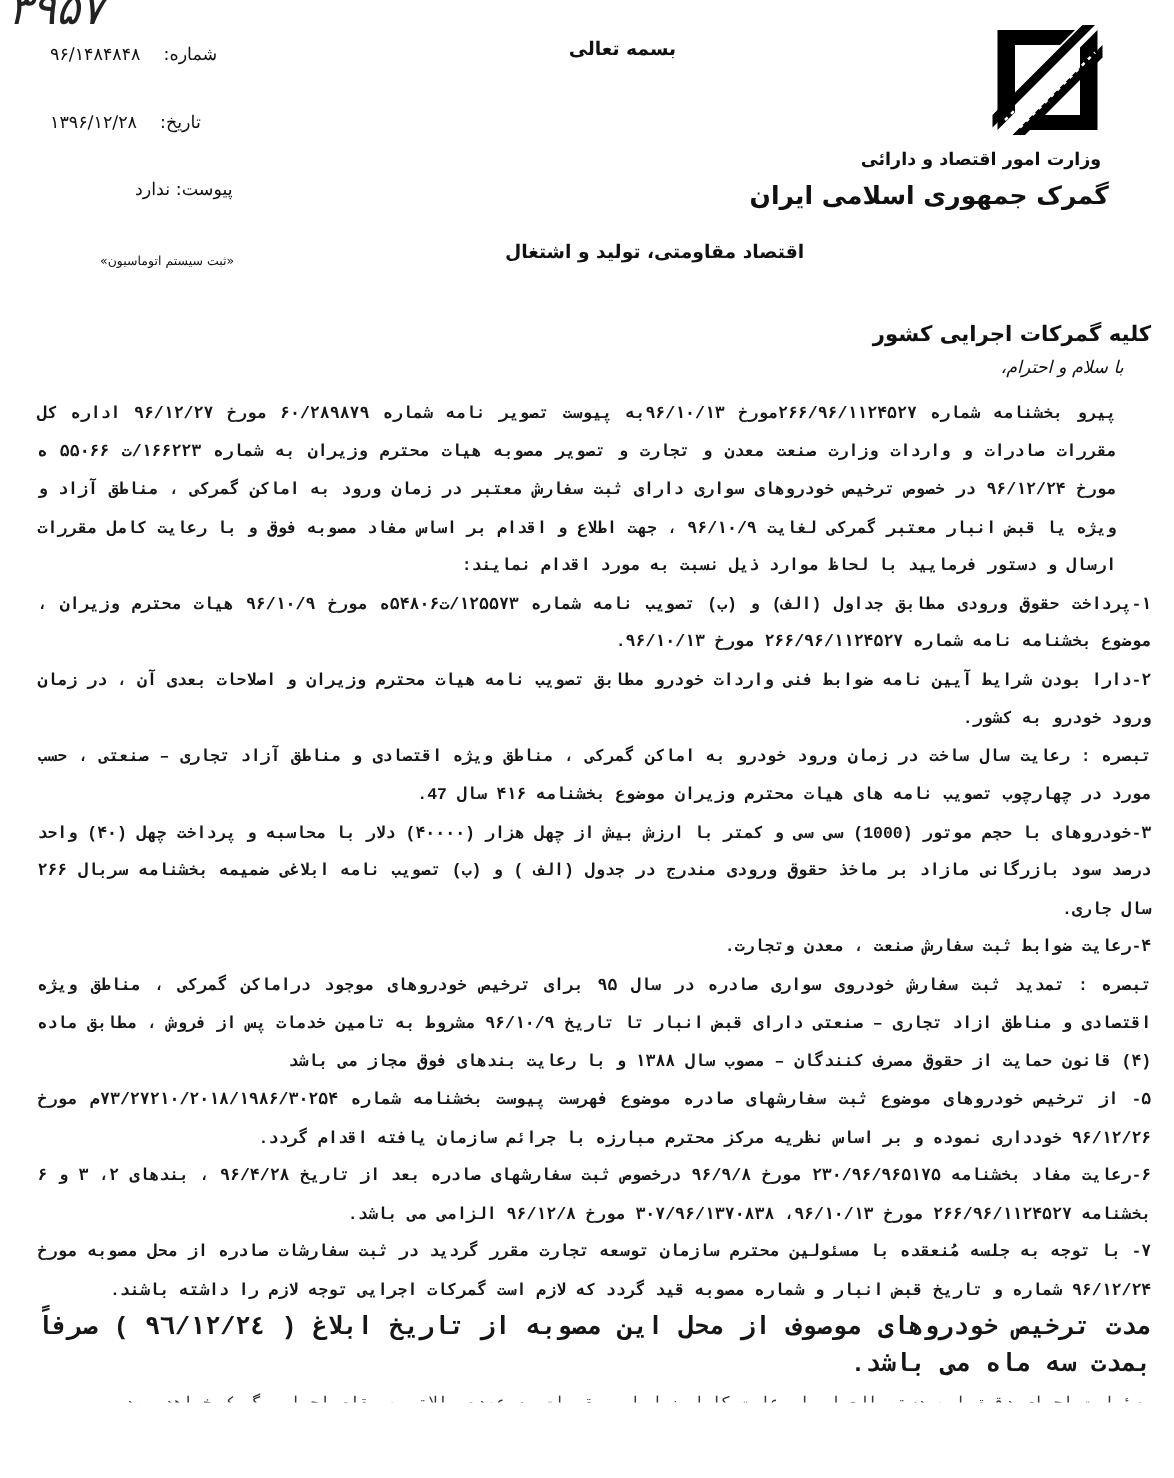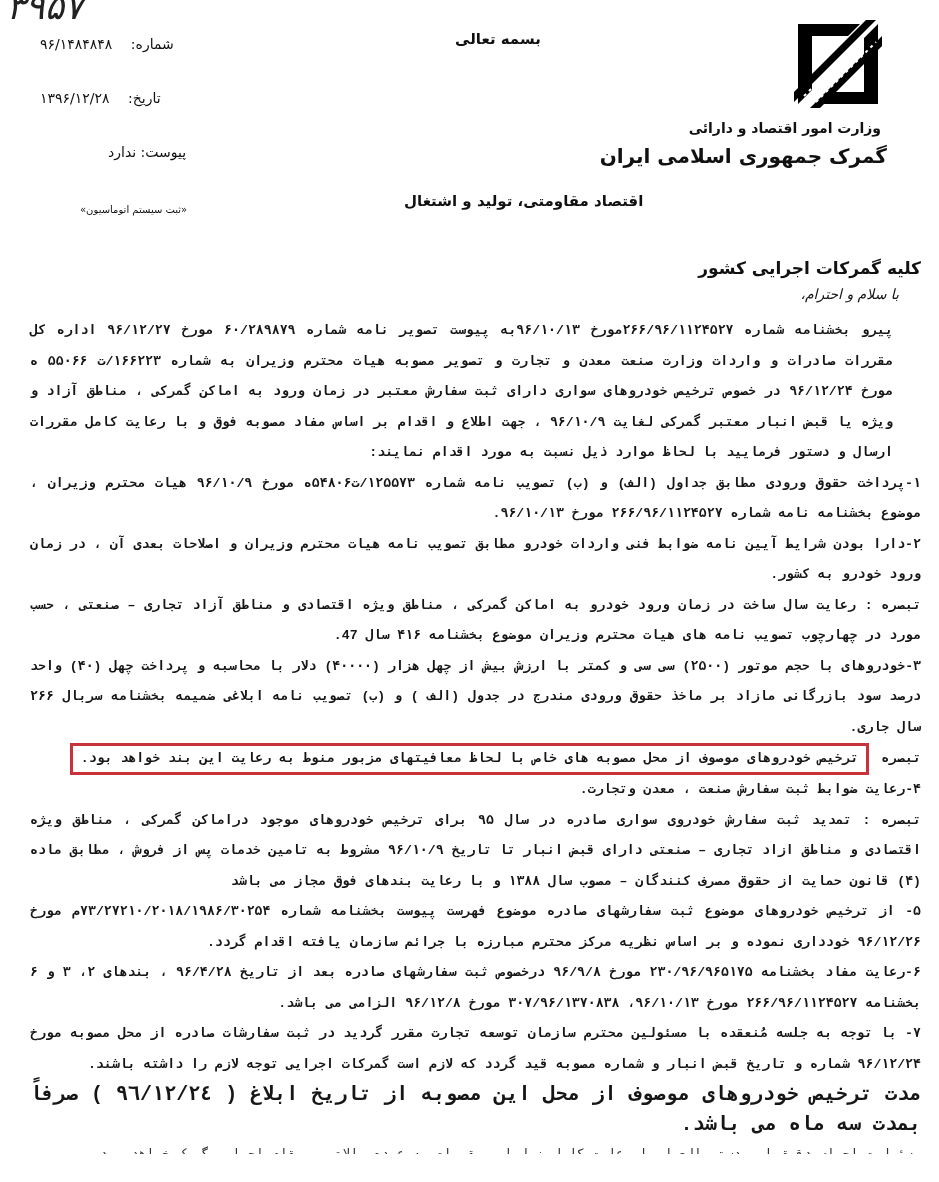--- a/index.html
+++ b/index.html
@@ -76,25 +76,21 @@
 <div class="abs slogan">اقتصاد مقاومتی، تولید و اشتغال</div>
 
 <div class="abs recipient">کلیه گمرکات اجرایی کشور</div>
 <div class="abs greeting">با سلام و احترام،</div>
 
 <div class="abs body-text">
   <p class="indent">پیرو بخشنامه شماره ۲۶۶/۹۶/۱۱۲۴۵۲۷مورخ ۹۶/۱۰/۱۳به پیوست تصویر نامه شماره ۶۰/۲۸۹۸۷۹ مورخ ۹۶/۱۲/۲۷ اداره کل مقررات صادرات و واردات وزارت صنعت معدن و تجارت و تصویر مصوبه هیات محترم وزیران به شماره ۱۶۶۲۲۳/ت ۵۵۰۶۶ ه مورخ ۹۶/۱۲/۲۴ در خصوص ترخیص خودروهای سواری دارای ثبت سفارش معتبر در زمان ورود به اماکن گمرکی ، مناطق آزاد و ویژه یا قبض انبار معتبر گمرکی لغایت ۹۶/۱۰/۹ ، جهت اطلاع و اقدام بر اساس مفاد مصوبه فوق و با رعایت کامل مقررات ارسال و دستور فرمایید با لحاظ موارد ذیل نسبت به مورد اقدام نمایند:</p>
   <p>۱-پرداخت حقوق ورودی مطابق جداول (الف) و (ب) تصویب نامه شماره ۱۲۵۵۷۳/ت۵۴۸۰۶ه مورخ ۹۶/۱۰/۹ هیات محترم وزیران ، موضوع بخشنامه نامه شماره ۲۶۶/۹۶/۱۱۲۴۵۲۷ مورخ ۹۶/۱۰/۱۳.</p>
   <p>۲-دارا بودن شرایط آیین نامه ضوابط فنی واردات خودرو مطابق تصویب نامه هیات محترم وزیران و اصلاحات بعدی آن ، در زمان ورود خودرو به کشور.</p>
   <p>تبصره : رعایت سال ساخت در زمان ورود خودرو به اماکن گمرکی ، مناطق ویژه اقتصادی و مناطق آزاد تجاری – صنعتی ، حسب مورد در چهارچوب تصویب نامه های هیات محترم وزیران موضوع بخشنامه ۴۱۶ سال 47.</p>
-  <p>۳-خودروهای با حجم موتور (۲۵۰۰) سی سی و کمتر با ارزش بیش از چهل هزار (۴۰۰۰۰) دلار با محاسبه و پرداخت چهل (۴۰) واحد درصد سود بازرگانی مازاد بر ماخذ حقوق ورودی مندرج در جدول (الف ) و (ب) تصویب نامه ابلاغی ضمیمه بخشنامه سربال ۲۶۶ سال جاری.</p>
-  <p>
-    <span>تبصره</span>
-    <span class="highlight-box">ترخیص خودروهای موصوف از محل مصوبه های خاص با لحاظ معافیتهای مزبور منوط به رعایت این بند خواهد بود.</span>
-  </p>
+  <p>۳-خودروهای با حجم موتور (1000) سی سی و کمتر با ارزش بیش از چهل هزار (۴۰۰۰۰) دلار با محاسبه و پرداخت چهل (۴۰) واحد درصد سود بازرگانی مازاد بر ماخذ حقوق ورودی مندرج در جدول (الف ) و (ب) تصویب نامه ابلاغی ضمیمه بخشنامه سربال ۲۶۶ سال جاری.</p>
   <p>۴-رعایت ضوابط ثبت سفارش صنعت ، معدن وتجارت.</p>
   <p>تبصره : تمدید ثبت سفارش خودروی سواری صادره در سال ۹۵ برای ترخیص خودروهای موجود دراماکن گمرکی ، مناطق ویژه اقتصادی و مناطق ازاد تجاری – صنعتی دارای قبض انبار تا تاریخ ۹۶/۱۰/۹ مشروط به تامین خدمات پس از فروش ، مطابق ماده (۴) قانون حمایت از حقوق مصرف کنندگان – مصوب سال ۱۳۸۸ و با رعایت بندهای فوق مجاز می باشد</p>
   <p>۵- از ترخیص خودروهای موضوع ثبت سفارشهای صادره موضوع فهرست پیوست بخشنامه شماره ۷۳/۲۷۲۱۰/۲۰۱۸/۱۹۸۶/۳۰۲۵۴م مورخ ۹۶/۱۲/۲۶ خودداری نموده و بر اساس نظریه مرکز محترم مبارزه با جرائم سازمان یافته اقدام گردد.</p>
   <p>۶-رعایت مفاد بخشنامه ۲۳۰/۹۶/۹۶۵۱۷۵ مورخ ۹۶/۹/۸ درخصوص ثبت سفارشهای صادره بعد از تاریخ ۹۶/۴/۲۸ ، بندهای ۲، ۳ و ۶ بخشنامه ۲۶۶/۹۶/۱۱۲۴۵۲۷ مورخ ۹۶/۱۰/۱۳، ۳۰۷/۹۶/۱۳۷۰۸۳۸ مورخ ۹۶/۱۲/۸ الزامی می باشد.</p>
   <p>۷- با توجه به جلسه مُنعقده با مسئولین محترم سازمان توسعه تجارت مقرر گردید در ثبت سفارشات صادره از محل مصوبه مورخ ۹۶/۱۲/۲۴ شماره و تاریخ قبض انبار و شماره مصوبه قید گردد که لازم است گمرکات اجرایی توجه لازم را داشته باشند.</p>
   <p class="closing">مدت ترخیص خودروهای موصوف از محل این مصوبه از تاریخ ابلاغ ( ۹٦/١٢/٢٤ ) صرفاً بمدت سه ماه می باشد.</p>
   <p class="cut">مسئولیت اجرای دقیق این دستورالعمل با رعایت کامل ضوابط و مقررات به عهده بالاترین مقام اجرایی گمرک خواهد بود.</p>
 </div>
 
 </body></html>

